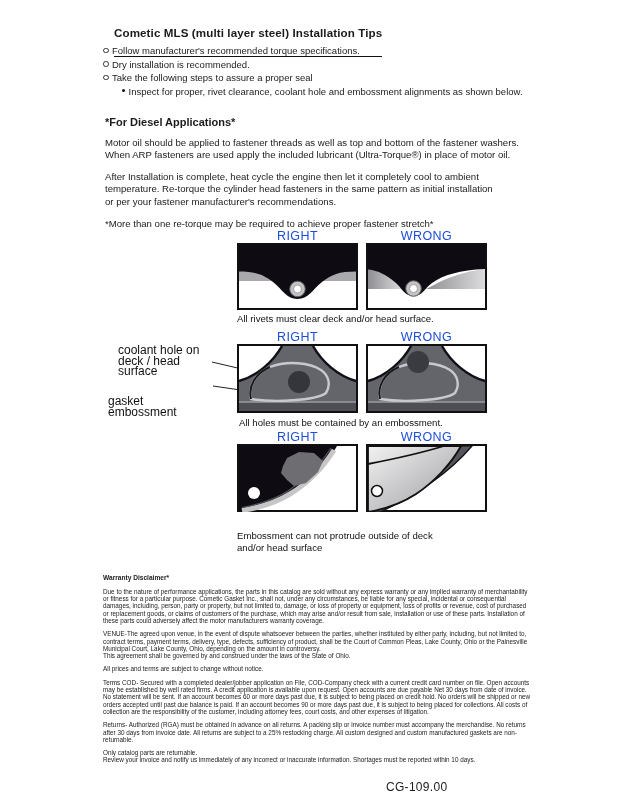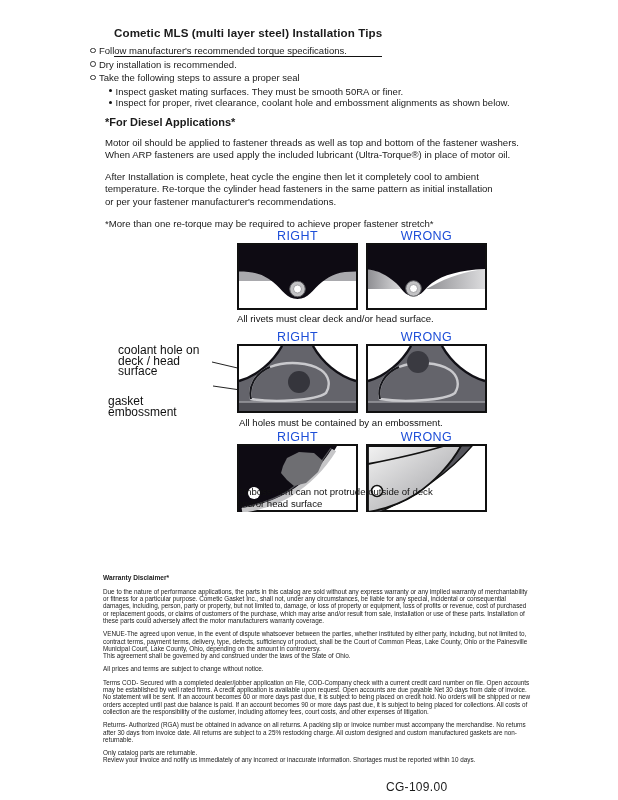--- a/index.html
+++ b/index.html
@@ -2,21 +2,21 @@
 <html><head>
 <meta charset="utf-8">
 <style>
   html,body{margin:0;padding:0;background:#ffffff;}
   .page{position:relative;width:618px;height:800px;background:#fff;overflow:hidden;
         font-family:"Liberation Sans","DejaVu Sans",sans-serif;color:#1b1b1b;}
 
   .title{position:absolute;left:114px;top:26px;font-size:11.6px;font-weight:bold;
          border-bottom:1.6px solid #111;padding-bottom:17px;letter-spacing:.1px;white-space:nowrap;}
 
-  .bullets{position:absolute;left:90px;top:45px;font-size:9.5px;line-height:11px;}
+  .bullets{position:absolute;left:103px;top:45px;font-size:9.5px;line-height:11px;}
   .b-line{display:flex;align-items:flex-start;margin-bottom:2.6px;white-space:nowrap;}
   .o-bullet{width:3.6px;height:3.6px;border:1px solid #333;border-radius:50%;margin:2.6px 3.4px 0 0;flex:none;}
   .sub{margin-left:19px;margin-bottom:.6px;}
   .d-bullet{width:3.2px;height:3.2px;background:#111;border-radius:50%;margin:3.2px 3.4px 0 0;flex:none;}
 
   .diesel{position:absolute;left:105px;top:116px;font-size:9.6px;line-height:12.6px;width:430px;}
   .diesel .dh{font-size:11px;font-weight:bold;margin:0 0 8px 0;}
   .diesel p{margin:0 0 9px 0;white-space:pre-line;}
 
   .fig-label{position:absolute;width:121px;text-align:center;font-size:12.5px;letter-spacing:.4px;color:#1d4ed8;white-space:nowrap;}
@@ -43,24 +43,20 @@
       <span class="o-bullet"></span>
       <span>Follow manufacturer's recommended torque specifications.</span>
     </div>
     <div class="b-line">
       <span class="o-bullet"></span>
       <span>Dry installation is recommended.</span>
     </div>
     <div class="b-line">
       <span class="o-bullet"></span>
       <span>Take the following steps to assure a proper seal</span>
-    </div>
-    <div class="b-line sub">
-      <span class="d-bullet"></span>
-      <span>Inspect gasket mating surfaces.  They must be smooth 50RA or finer.</span>
     </div>
     <div class="b-line sub">
       <span class="d-bullet"></span>
       <span>Inspect for proper, rivet clearance, coolant hole and embossment alignments as shown below.</span>
     </div>
   </div>
 
   <div class="diesel">
     <div class="dh">*For Diesel Applications*</div>
     <p>Motor oil should be applied to fastener threads as well as top and bottom of the fastener washers.
@@ -159,21 +155,21 @@
           <stop offset="1" stop-color="#9c9ca0"></stop>
       </linearGradient>
     </defs>
     <rect x="1" y="1" width="119" height="66" fill="#ffffff" stroke="#101010" stroke-width="2"></rect>
     <path d="M95,2 C85,20 68,38 50,50 C36,59 20,65 2,68 L14,68 C50,52 84,28 106,2 Z" fill="#55555c" stroke="#111" stroke-width="1.2"></path>
     <path d="M2,2 H95 C85,20 68,38 50,50 C36,59 20,65 2,68 Z" fill="url(#gB)" stroke="#111" stroke-width="1.8"></path>
     <path d="M2,20 C28,15 55,9 78,2" fill="none" stroke="#111" stroke-width="1.8"></path>
     <circle cx="11" cy="47" r="5.5" fill="#ffffff" stroke="#111" stroke-width="1.5"></circle>
   </svg>
 
-  <div class="caption" style="left:237px;top:486px;">Embossment can not protrude outside of deck
+  <div class="caption" style="left:237px;top:530px;">Embossment can not protrude outside of deck
 and/or head surface</div>
 
   <div class="warranty">
     <div class="wh">Warranty Disclaimer*</div>
     <p>Due to the nature of performance applications, the parts in this catalog are sold without any express warranty or any implied warranty of merchantability or fitness for a particular purpose.  Cometic Gasket Inc., shall not, under any circumstances, be liable for any special, incidental or consequential damages, including, person, party or property, but not limited to, damage, or loss of property or equipment, loss of profits or revenue, cost of purchased or replacement goods, or claims of customers of the purchase, which may arise and/or result from sale, installation or use of these parts.  Installation of these parts could adversely affect the motor manufacturers warranty coverage.</p>
     <p>VENUE-The agreed upon venue, in the event of dispute whatsoever between the parties, whether instituted by either party, including, but not limited to, contract terms, payment terms, delivery, type, defects, sufficiency of product, shall be the Court of Common Pleas, Lake County, Ohio or the Painesville Municipal Court, Lake County, Ohio, depending on the amount in controversy.
 This agreement shall be governed by and construed under the laws of the State of Ohio.</p>
     <p>All prices and terms are subject to change without notice.</p>
     <p>Terms COD- Secured with a completed dealer/jobber application on File, COD-Company check with a current credit card number on file.  Open accounts may be established by well rated firms.  A credit application is available upon request.  Open accounts are due payable Net 30 days from date of invoice.  No statement will be sent.  If an account becomes 60 or more days past due, it is subject to being placed on credit hold.  No orders will be shipped or new orders accepted until past due balance is paid.  If an account becomes 90 or more days past due, it is subject to being placed for collections.  All costs of collection are the responsibility of the customer, including attorney fees, court costs, and other expenses of litigation.</p>
     <p>Returns- Authorized (RGA) must be obtained in advance on all returns.  A packing slip or invoice number must accompany the merchandise.  No returns after 30 days from invoice date.  All returns are subject to a 25% restocking charge.  All custom designed and custom manufactured gaskets are non-returnable.</p>

